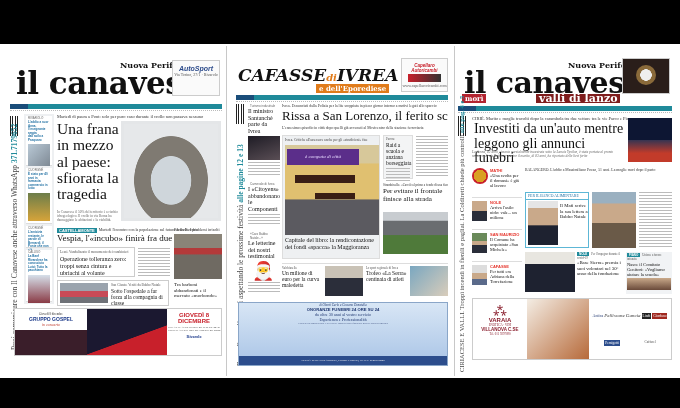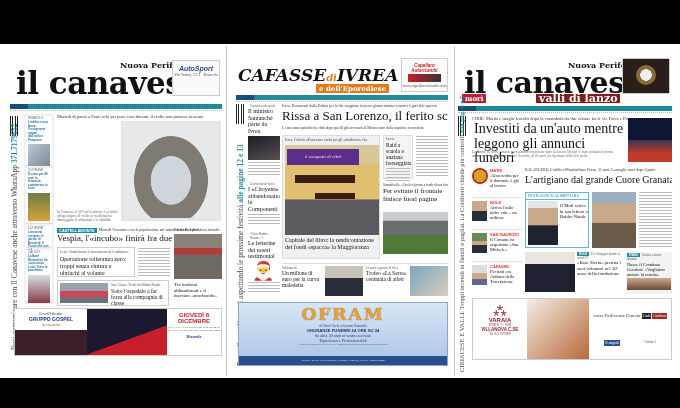--- a/index.html
+++ b/index.html
@@ -80,20 +80,21 @@
         <div class="lhead" style="font-size:3px;line-height:3.5px;">L'amicizia restante, le parole di Bernardi, il Ponte che non c'è</div>
       </div>
       <div class="lbox" style="height:52px;">
         <div class="ltag">CALUSO</div>
         <div class="lhead" style="font-size:3px;line-height:3.5px;">La Banf Rivarolese ha conosciuto Luisi: Tutto la pacchiano</div>
         <div class="photo" style="height:28px;margin:1px 2px;background:linear-gradient(180deg,#d6e0ea,#8a3b46);"></div>
       </div>
     </div>
 
     <div class="kicker" style="left:47px;top:70px;width:165px;font-size:4.5px;">Martedì di paura a Pont: solo per puro caso durante il crollo non passava nessuno</div>
+    <a class="bighead" style="left:47px;top:77px;width:62px;font-size:15.5px;">Una frana in mezzo al paese: sfiorata la tragedia</a>
     <div class="body-text" style="left:47px;top:166px;width:62px;height:12px;">In Canavese il 50% del territorio è a rischio idrogeologico. Il crollo in via Roma ha danneggiato le abitazioni e la viabilità.</div>
     <div class="photo" style="position:absolute;left:111px;top:77px;width:100px;height:100px;background:radial-gradient(ellipse at 50% 60%,#cfd6db 0 30%,#7f7a72 31% 55%,#e6e8ea 56%);border:3px solid #e4e6e8;"></div>
 
     <div class="kicker" style="left:47px;top:183px;width:165px;font-size:4px;"><span class="sec">CASTELLAMONTE</span><span>Martedì l'incontro con la popolazione sul futuro della Rocchia</span></div>
     <a class="medhead" style="left:47px;top:190px;width:115px;font-size:9px;white-space:nowrap;">Vespia, l'«incubo» finirà fra due anni</a>
 
     <div class="boxed" style="left:47px;top:203px;width:78px;height:30px;">
       <div style="font-size:3.5px;color:#555;padding:2px;">Lessi. Vandalizzato il monumento dei carabinieri</div>
       <div style="font-size:6px;line-height:7px;padding:0 2px;color:#111;">Operazione tolleranza zero: troppi senza cintura e ubriachi al volante</div>
     </div>
@@ -184,38 +185,37 @@
     </div>
 
     <div style="position:absolute;left:147px;top:91px;width:30px;height:44px;background:#f3f4f5;border:1px solid #ddd;">
       <div style="font-size:3px;color:#555;padding:1px 2px;">Pavone</div>
       <div style="font-size:5.5px;line-height:6px;color:#111;padding:0 2px;">Raid a scuola e anziana borseggiata</div>
       <div class="graytext" style="height:14px;margin:2px;"></div>
     </div>
     <div class="graytext" style="position:absolute;left:180px;top:92px;width:32px;height:42px;"></div>
 
     <div class="kicker" style="left:147px;top:139px;width:65px;font-size:3.2px;">Strambinello. «Cacciò al primo a fondo di una fiera»</div>
-    <a class="medhead" style="left:147px;top:144px;width:65px;font-size:7px;">Per evitare il frontale finisce fuori pagine</a>
+    <a class="medhead" style="left:147px;top:144px;width:65px;font-size:7px;">Per evitare il frontale finisce alla strada</a>
     <div class="photo" style="position:absolute;left:147px;top:168px;width:65px;height:42px;background:linear-gradient(180deg,#c8ccd0 0 20%,#6a6d70 21% 55%,#4f7a3a 56%);"></div>
 
     <div style="position:absolute;left:46px;top:219px;width:166px;height:36px;border-top:1px solid #ddd;">
       <div style="position:absolute;left:0;top:2px;width:40px;">
         <div style="font-size:3px;color:#555;">Valchiusella</div>
         <div style="font-size:5.5px;line-height:6px;color:#111;">Un milione di euro per la curva maledetta</div>
       </div>
       <div class="photo" style="position:absolute;left:43px;top:2px;width:38px;height:30px;background:linear-gradient(180deg,#c9c2b6 0 40%,#2b2e3a 41%);"></div>
       <div style="position:absolute;left:84px;top:2px;width:42px;">
         <div style="font-size:3px;color:#555;">Lo sport regionale di Ivrea</div>
         <div style="font-size:5.5px;line-height:6px;color:#111;">Trofeo «La Serra» centinaia di atleti</div>
       </div>
       <div class="photo" style="position:absolute;left:128px;top:2px;width:38px;height:30px;background:linear-gradient(135deg,#7aa7c0,#d9cdbb);"></div>
     </div>
 
     <div style="position:absolute;left:2px;top:258px;width:210px;height:64px;background:linear-gradient(180deg,#d8e6f5,#a9c4e6);border:1px solid #8aa6c8;text-align:center;">
-      <div style="font-family:'DejaVu Serif',serif;font-weight:bold;font-size:17px;color:#f0a02a;letter-spacing:2px;text-shadow:0 0 1px #3b4f8a;line-height:19px;margin-top:2px;">OFRAM</div>
       <div style="font-size:3.2px;color:#233a72;font-style:italic;">di Oberti Carlo e Cossano Donatella</div>
       <div style="font-family:'Liberation Sans',sans-serif;font-size:4.2px;color:#233a72;font-weight:bold;">ONORANZE FUNEBRI 24 ORE SU 24</div>
       <div style="font-size:4.2px;color:#233a72;">da oltre 30 anni al vostro servizio</div>
       <div style="font-size:4.2px;color:#233a72;">Esperienza e Professionalità</div>
       <div style="font-size:2.8px;color:#4d5f8a;">Praticità personalizzata e ai servizi conservatori qualsiasi genere apprezzamento</div>
       <div style="position:absolute;left:0;bottom:0;width:100%;height:9px;background:#2c4d8c;color:#fff;font-size:2.8px;line-height:9px;">NUOVA SEDE: STRAMBINO, CORSO TORINO, 15 TEL. 0125.636825</div>
     </div>
   </div>
 
   <div class="divider" style="left:454px;top:2px;"></div>
@@ -262,21 +262,20 @@
         <div style="position:absolute;left:18px;top:7px;width:32px;font-size:4.5px;line-height:5px;color:#111;">Il Comune ha acquistato «San Michele»</div>
       </div>
       <div style="height:32px;position:relative;">
         <div class="photo" style="position:absolute;left:0;top:3px;width:15px;height:20px;background:linear-gradient(180deg,#ddd 0 40%,#c9a98a 41% 70%,#5a6a8a 71%);"></div>
         <div style="position:absolute;left:18px;top:2px;" class="redlabel">CAFASSE</div>
         <div style="position:absolute;left:18px;top:7px;width:32px;font-size:4.5px;line-height:5px;color:#111;">Per tutti era Adriana della Torrefazione</div>
       </div>
     </div>
 
     <div class="kicker" style="left:67px;top:124px;width:147px;font-size:3.8px;">BALANGERO. L'addio a Massimiliano Pozzo, 51 anni. La moglie morì dopo il parto</div>
-    <a class="medhead" style="left:67px;top:130px;width:147px;font-size:10px;white-space:nowrap;">L'artigiano dal grande Cuore Granata</a>
 
     <div style="position:absolute;left:67px;top:148px;width:64px;height:56px;border:1px solid #5db7d6;background:#fff;">
       <div style="font-size:3.8px;color:#1f6fa2;padding:1px 2px;border-bottom:1px solid #5db7d6;">PER IL BANCO ALIMENTARE</div>
       <div class="photo" style="position:absolute;left:2px;top:8px;width:30px;height:44px;background:linear-gradient(180deg,#e5e5e5 0 15%,#c9a98a 16% 55%,#1e2230 56%);"></div>
       <div style="position:absolute;left:34px;top:10px;width:28px;font-size:4.8px;line-height:5.5px;color:#111;">Il Mafi scrive la sua lettera a Babbo Natale</div>
     </div>
     <div class="photo" style="position:absolute;left:134px;top:148px;width:44px;height:56px;background:linear-gradient(180deg,#9ab0c0 0 20%,#c9a98a 21% 55%,#6a5a48 56%);"></div>
     <div class="graytext" style="position:absolute;left:181px;top:148px;width:33px;height:56px;"></div>
 
     <div style="position:absolute;left:67px;top:208px;width:147px;height:44px;">

